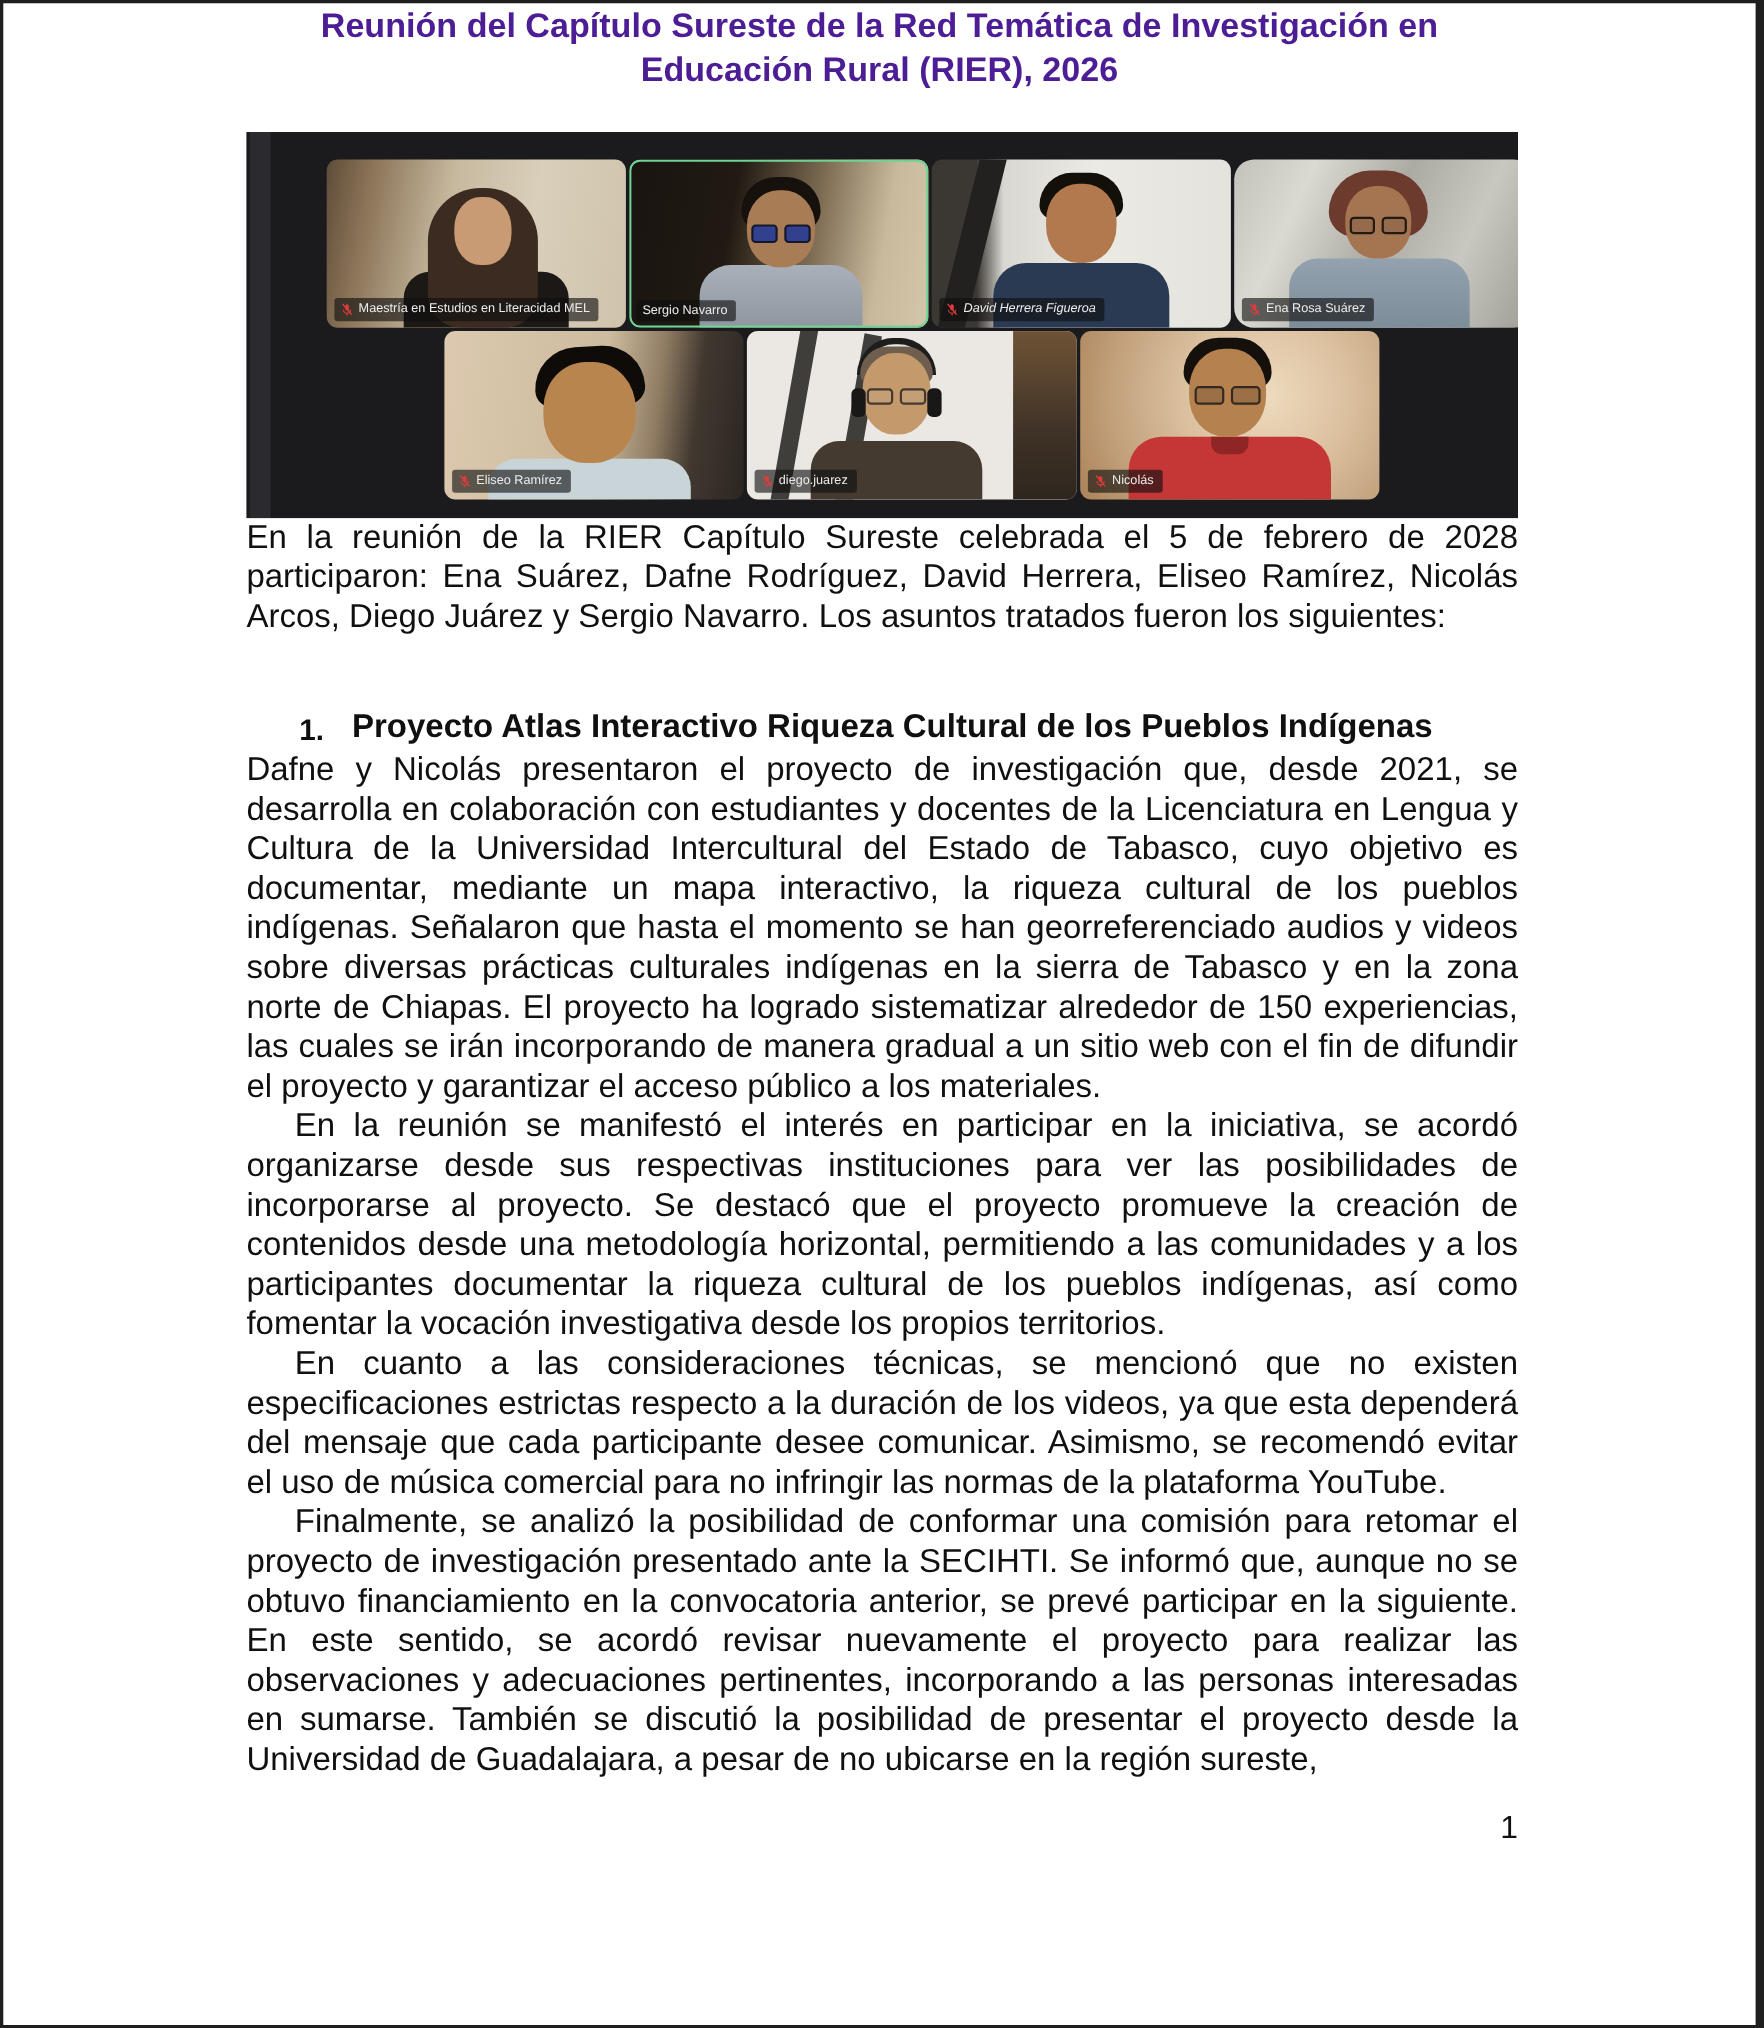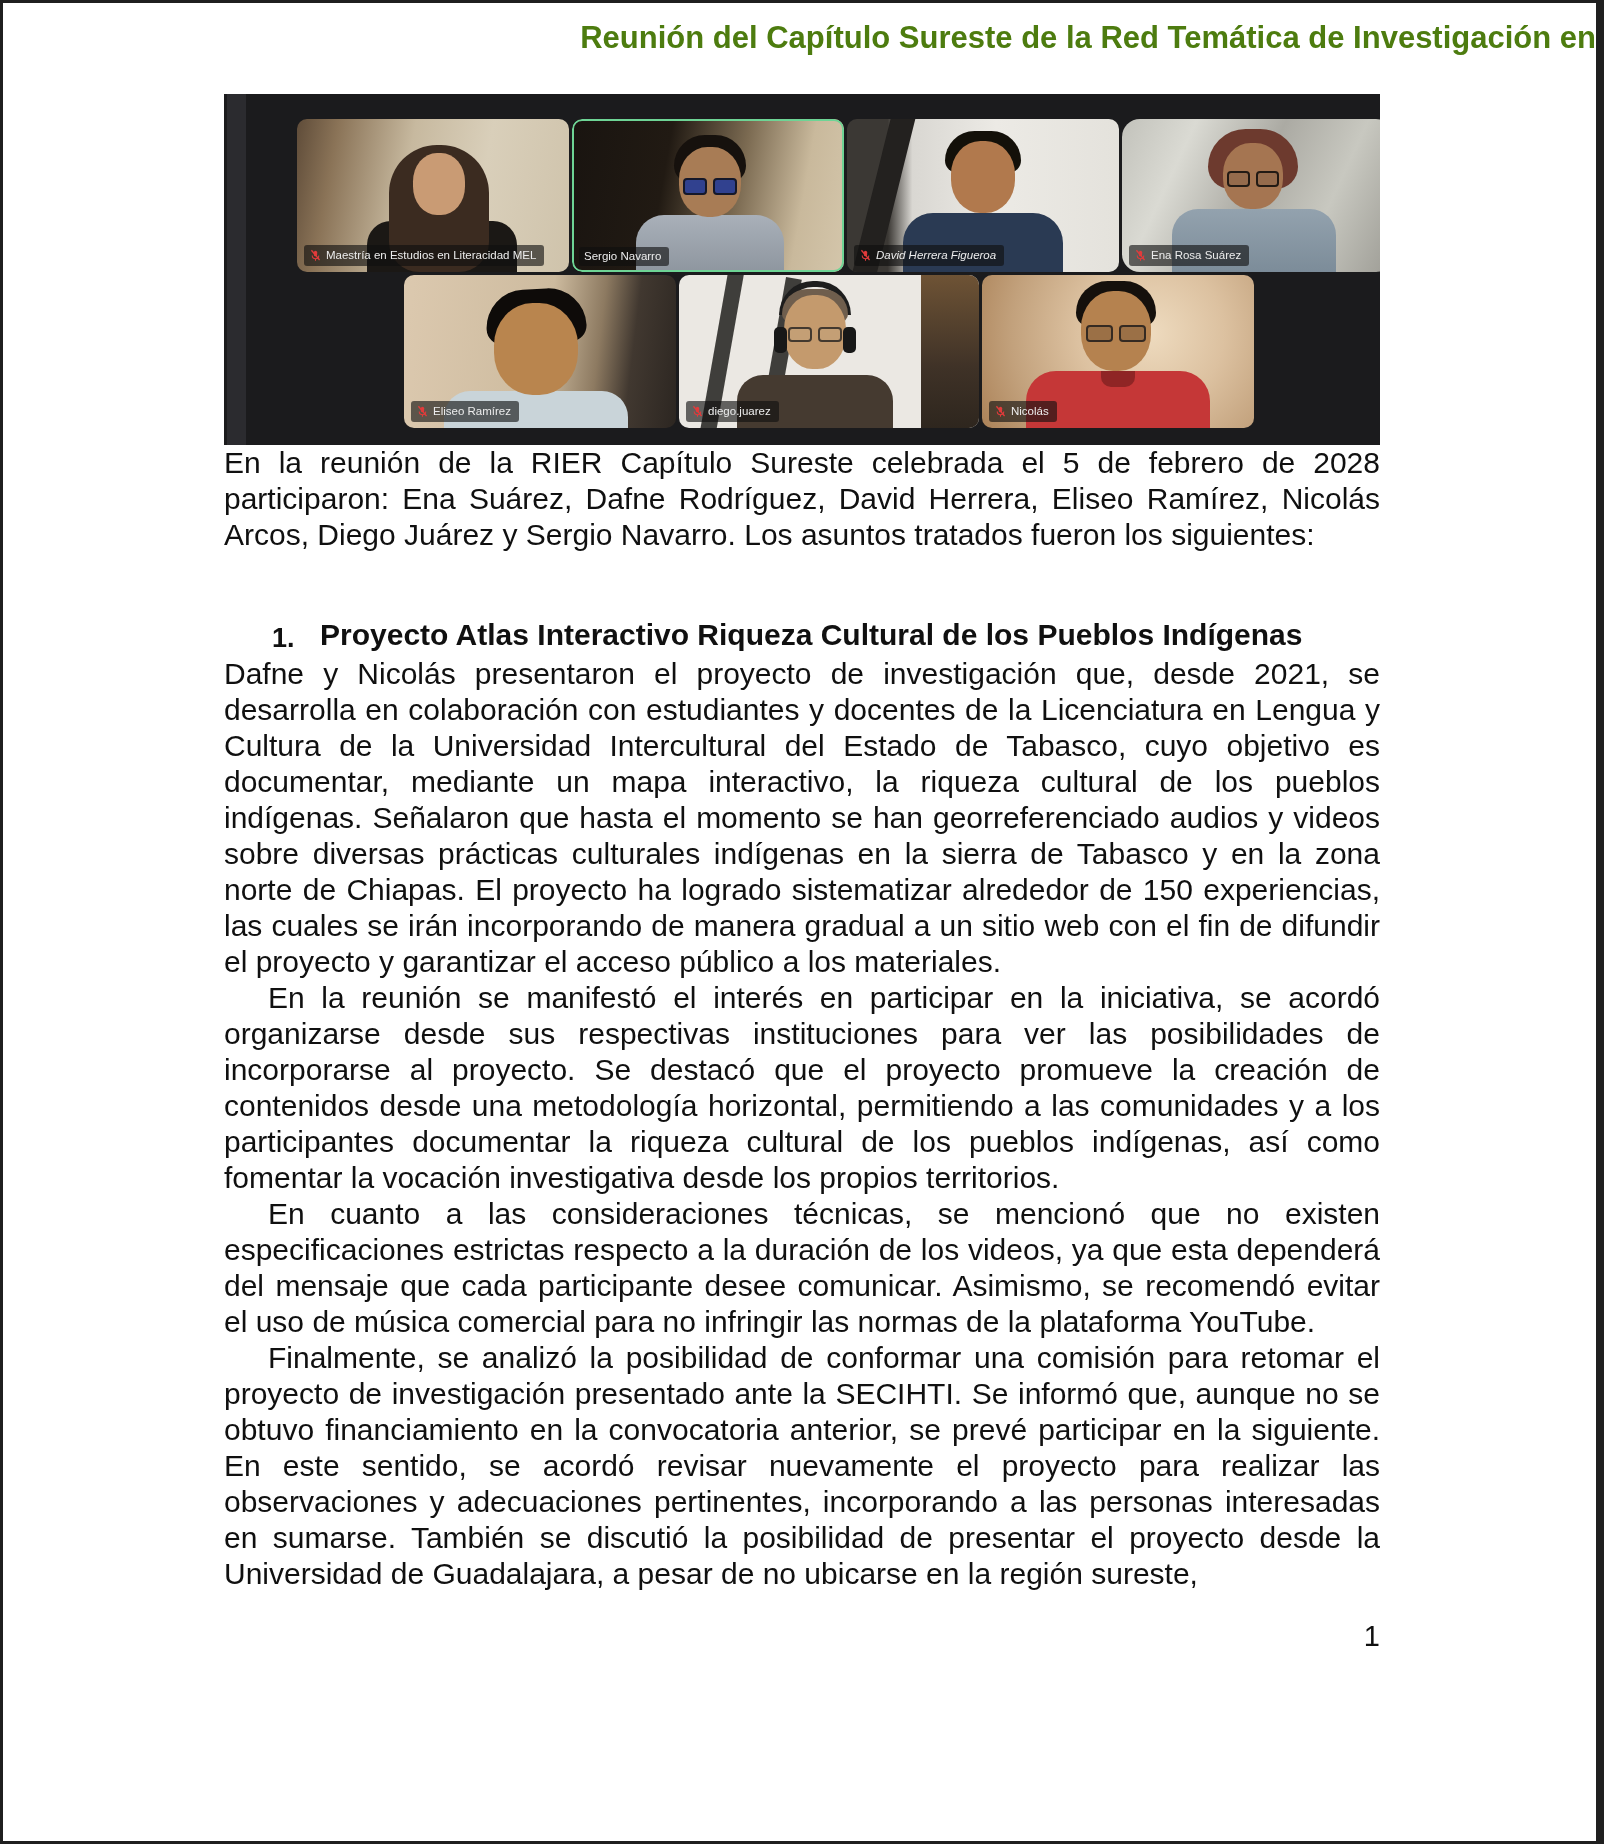--- a/index.html
+++ b/index.html
@@ -4,22 +4,22 @@
 <style>
   html,body { margin:0; padding:0; background:#fff; }
   body { width:1604px; height:1844px; overflow:hidden;
          font-family:"Liberation Sans","DejaVu Sans",sans-serif; }
 
   .page { position:relative; width:1604px; height:1844px; box-sizing:border-box;
           background:#fff; border-left:3px solid #1f1f1f; border-right:8px solid #1f1f1f;
           border-top:3px solid #1f1f1f; border-bottom:3px solid #1f1f1f; }
 
   
-  .title { margin:0; padding-top:15px; text-align:right;
-           font-size:31px; line-height:40px; font-weight:bold; color:#4d7c0f; }
+  .title { margin:0; padding-top:1px; text-align:center;
+           font-size:31px; line-height:40px; font-weight:bold; color:#4c1d95; }
   .tline { display:block; }
 
   
   .meeting { position:relative; margin:36px 0 0 221px; width:1156px; height:351px;
              background:#1b1b1d; overflow:hidden; }
   .win-strip { position:absolute; left:3px; top:0; bottom:0; width:19px; background:#2b2b2f; }
   .row { position:absolute; display:flex; gap:3px; }
   .row-top { top:25px; left:29px;padding-left:44px; }
   .row-bottom { top:181px; left:180px;align-items:center; }
 
@@ -112,20 +112,21 @@
   .indent { text-indent:44px; }
   .pagenum { text-align:right; margin:28px 216px 0 0; font-size:29px; color:#101010; }
 </style>
 </head>
 <body>
 
 <div class="page">
 
   <h1 class="title">
     <span class="tline">Reunión del Capítulo Sureste de la Red Temática de Investigación en</span>
+    <span class="tline">Educación Rural (RIER), 2026</span>
   </h1>
 
   <figure class="meeting">
     <div class="win-strip"></div>
 
     <div class="row row-top">
 
       <div class="tile t1">
         <div class="torso"></div>
         <div class="hair"></div>

